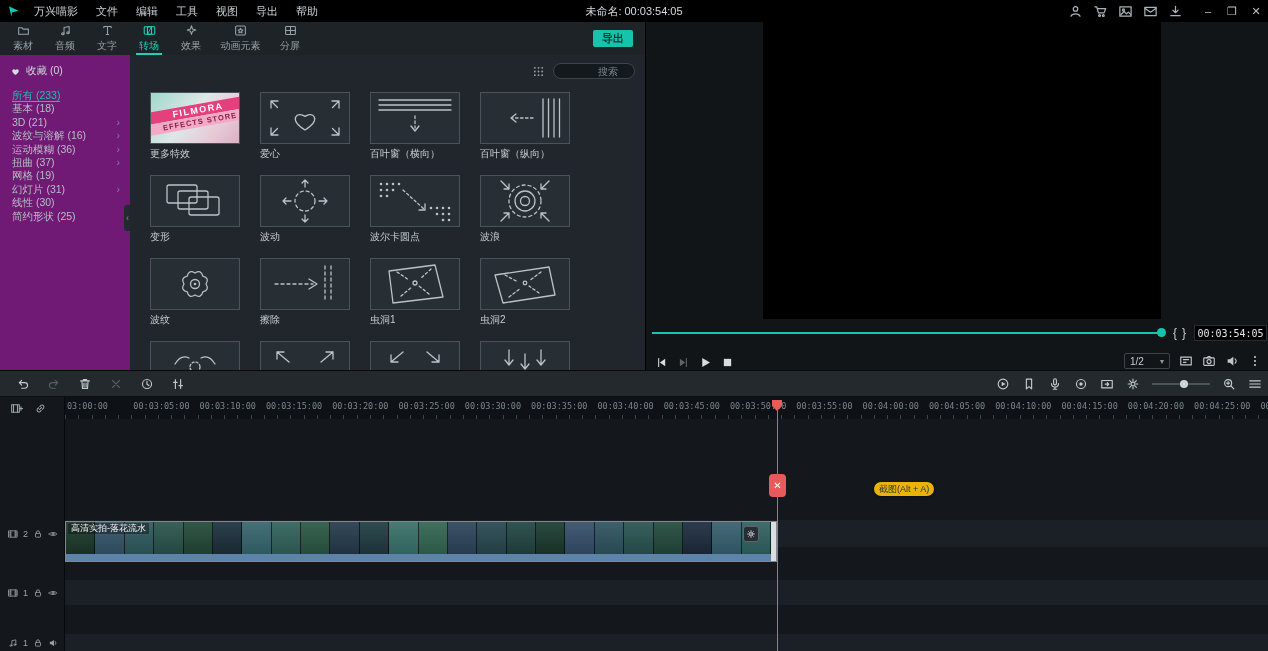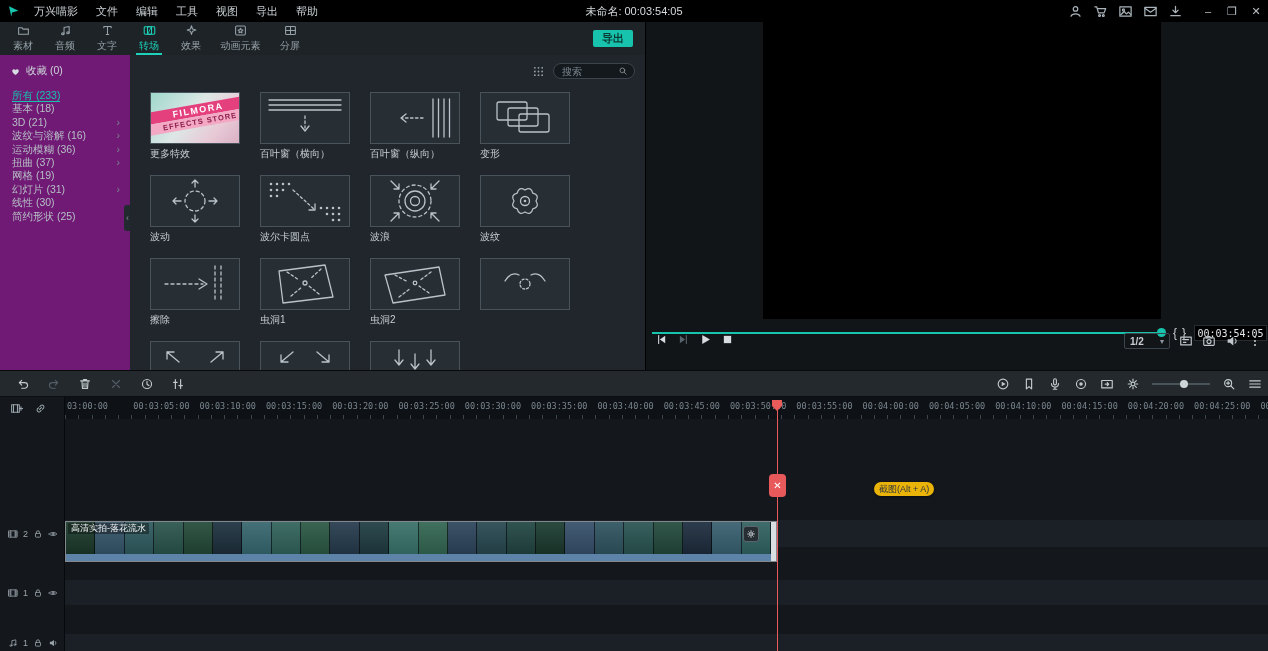--- a/index.html
+++ b/index.html
@@ -49,21 +49,21 @@
               align-items:center; justify-content:center; color:#8a949b; font-size:9px;
               background:#232a2f; border-radius:3px 0 0 3px; }
 
   
   .content { position:absolute; top:55px; left:130px; width:515px; height:315px; background:#20262b; overflow:hidden; }
   .content-top { height:24px; display:flex; align-items:center; justify-content:flex-end; gap:8px; padding:8px 10px 0; }
   .gridview-icon { width:13px; height:13px; color:#9aa5ab; }
   .searchbox { position:relative; width:82px; height:16px; background:#14191d; border:1px solid #3c454c;
                border-radius:8px; display:flex; align-items:center; }
   .searchbox input { flex:1; background:transparent; border:none; outline:none; color:#cfd6da;
-                     font-size:10px; padding:0 2px 0 8px; width:58px; font-family:inherit; }
+                     font-size:10px; padding:0 2px 0 8px; width:58px; font-family:inherit;margin-left:36px; }
   .searchbox input::placeholder { color:#7e8991; }
   .search-icon { width:10px; height:10px; margin-right:6px; color:#8d979e; }
   .tgrid { position:relative; margin:13px 0 0 20px; display:grid; grid-template-columns:repeat(4,90px);
            column-gap:20px; row-gap:16px; }
   .titem { width:90px; }
   .thumb { width:90px; height:52px; background:#272e34; border:1px solid #49535b; color:#b9c3c9;
            position:relative; overflow:hidden; }
   .tlabel { margin-top:3px; font-size:10px; color:#c6cdd2; white-space:nowrap; overflow:hidden; height:12px; }
   .store-thumb { background:linear-gradient(130deg,#9fd8cb,#dde7e6 45%,#e8c9d6 75%,#d9b1c4); }
   .banner { position:absolute; left:-8px; top:11px; width:112px; transform:rotate(-10deg); text-align:center; }
@@ -73,21 +73,21 @@
   
   .preview { position:absolute; top:22px; left:645px; width:623px; height:348px; background:#121518; border-left:1px solid #000; }
   .video { position:absolute; left:117px; top:0; width:398px; height:297px; background:#000; }
   .seekrow { position:absolute; top:303px; left:0; right:0; height:16px; }
   .seekbar { position:absolute; left:6px; top:7px; width:510px; height:2px; background:#17c3ac; }
   .seekdot { position:absolute; left:511px; top:3px; width:9px; height:9px; border-radius:50%; background:#17c3ac; }
   .braces { position:absolute; left:527px; top:0; font-size:12px; color:#c6cdd2; display:flex; gap:5px; line-height:16px; }
   .timebox { position:absolute; right:1px; top:0; width:73px; height:16px; background:#000; border:1px solid #262c31;
              color:#e3e8ea; font-family:"DejaVu Sans Mono",monospace; font-size:10px;
              display:flex; align-items:center; justify-content:center; }
-  .ctrlrow { position:absolute; top:311px; left:0; right:0; height:22px; display:flex; align-items:flex-start;font-weight:bold; }
+  .ctrlrow { position:absolute; top:325px; left:0; right:0; height:22px; display:flex; align-items:flex-end; }
   .ctrl-left { display:flex; align-items:center; gap:9px; padding-left:9px; }
   .pc-icon { width:13px; height:13px; color:#d6dce0; }
   .pc-icon.dim { color:#5a646c; }
   .ctrl-right { margin-left:auto; display:flex; align-items:center; gap:9px; padding-right:6px; }
   .zoomsel { width:46px; height:16px; border:1px solid #3c454c; border-radius:2px; font-size:10px; color:#c6cdd2;
              display:flex; align-items:center; justify-content:space-between; padding:0 5px; }
   .zoomsel .car { font-size:8px; color:#8d979e; }
   .pv-icon { width:14px; height:14px; color:#c0c8cd; }
 
   
@@ -369,20 +369,31 @@
       <div class="titem">
         <div class="thumb store-thumb">
           <div class="banner">
             <div class="b1">FILMORA</div>
             <div class="b2">EFFECTS STORE</div>
           </div>
         </div>
         <div class="tlabel">更多特效</div>
       </div>
 
+        <div class="titem">
+          <div class="thumb">
+            <span class="icn" style="position:absolute;inset:0;" data-icon-item="icon">
+              <svg viewBox="0 0 88 50" width="100%" height="100%" fill="none" stroke="currentColor" stroke-width="1.3" stroke-linecap="round" stroke-linejoin="round">
+                <path d="M44 37c-7.5-4.8-11-9.3-9.3-13 1.4-2.9 5.6-3.3 9.3-.6 3.7-2.7 7.9-2.3 9.3.6 1.7 3.7-1.8 8.2-9.3 13z"></path>
+                <path d="M10 15V8h7M10 8l6.5 6.5M78 15V8h-7M78 8l-6.5 6.5M10 35v7h7M10 42l6.5-6.5M78 35v7h-7M78 42l-6.5-6.5"></path>
+              </svg>
+            </span>
+          </div>
+          <div class="tlabel">爱心</div>
+        </div>
 
         <div class="titem">
           <div class="thumb">
             <span class="icn" style="position:absolute;inset:0;" data-icon-item="icon">
               <svg viewBox="0 0 88 50" width="100%" height="100%" fill="none" stroke="currentColor" stroke-width="1.3" stroke-linecap="round" stroke-linejoin="round">
                 <path d="M8 7h72M8 12h72M8 17h72"></path>
                 <path stroke-dasharray="2.5 2.5" d="M44 23v12"></path>
                 <path d="M40 33l4 5 4-5"></path>
               </svg>
             </span>

